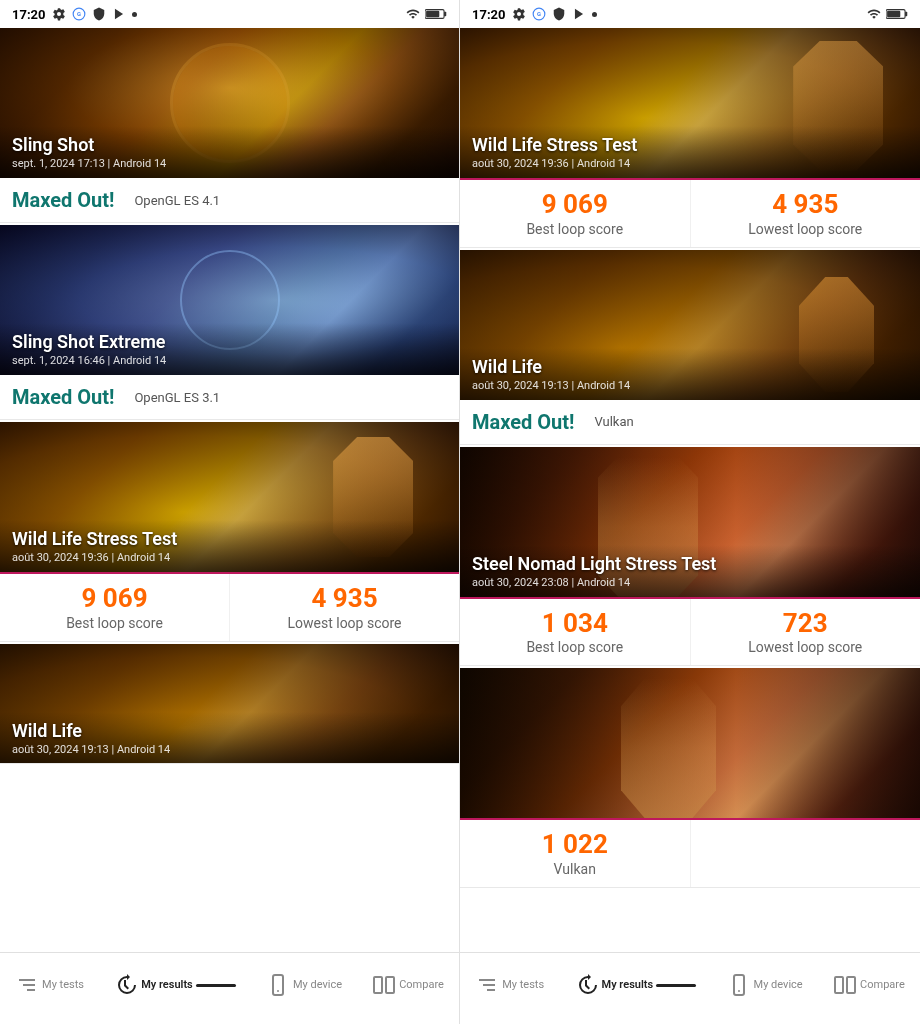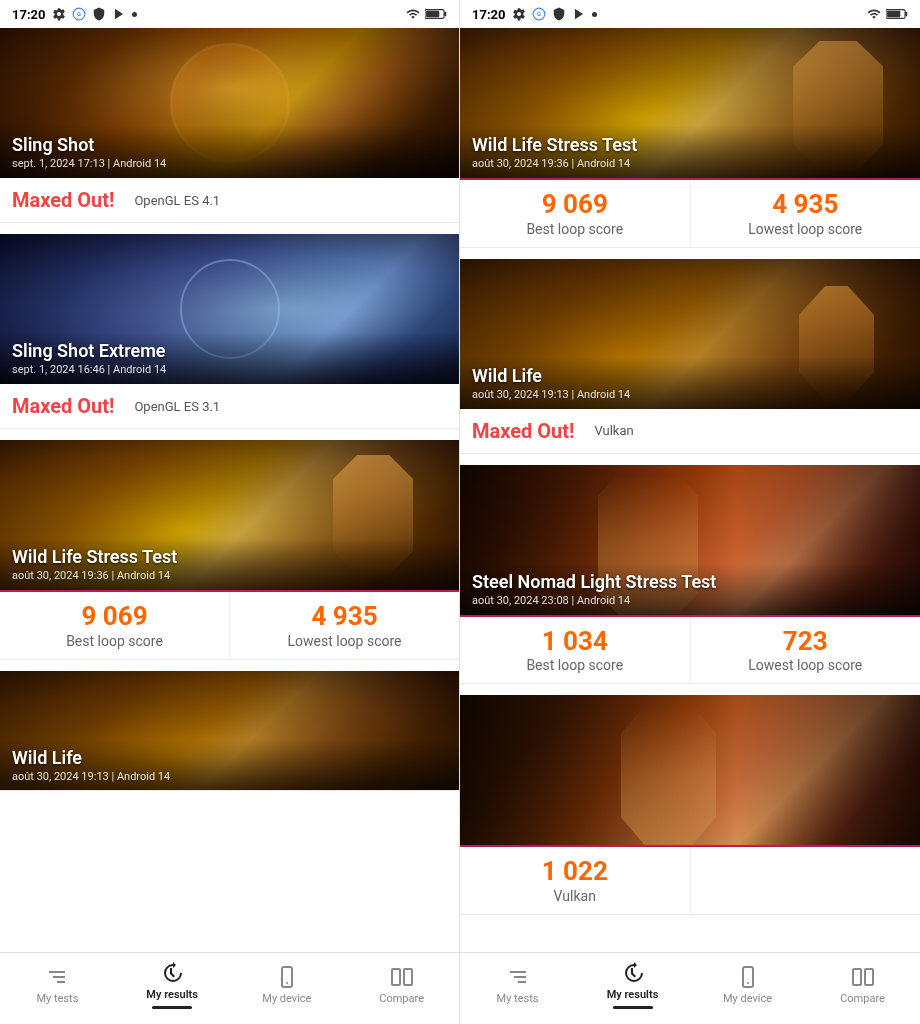--- a/index.html
+++ b/index.html
@@ -40,21 +40,21 @@
     .scroll-area {
       flex: 1;
       overflow-y: auto;
       overflow-x: hidden;
     }
 
     .scroll-area::-webkit-scrollbar { display: none; }
 
     .result-card {
       background: #fff;
-      margin-bottom: 11px;
+      margin-bottom: 2px;
       border-bottom: 1px solid #e8e8e8;
     }
 
     .card-image {
       width: 100%;
       height: 150px;
       position: relative;
       overflow: hidden;
     }
 
@@ -143,21 +143,21 @@
     .maxed-block {
       padding: 10px 12px;
       display: flex;
       align-items: center;
       gap: 20px;
     }
 
     .maxed-out {
       font-size: 20px;
       font-weight: 700;
-      color: #ef4444;
+      color: #0f766e;
     }
 
     .api-label {
       font-size: 13px;
       color: #555;
     }
 
     
     .bottom-nav {
       height: 72px;
@@ -165,21 +165,21 @@
       border-top: 1px solid #e0e0e0;
       display: flex;
       align-items: center;
       justify-content: space-around;
       flex-shrink: 0;
       padding-bottom: 8px;
     }
 
     .nav-item {
       display: flex;
-      flex-direction: column;
+      flex-direction: row;
       align-items: center;
       gap: 3px;
       padding: 6px 12px;
       cursor: pointer;
       min-width: 80px;
     }
 
     .nav-label {
       font-size: 11px;
       color: #888;

